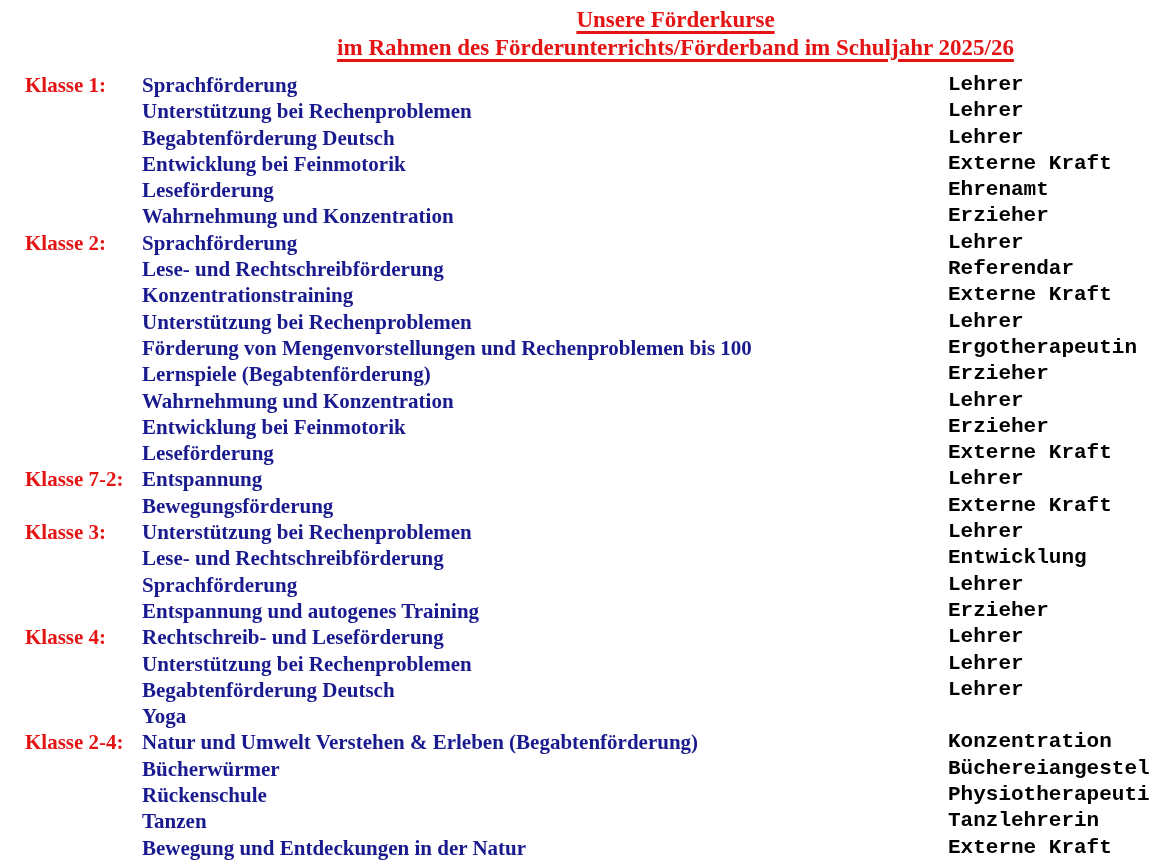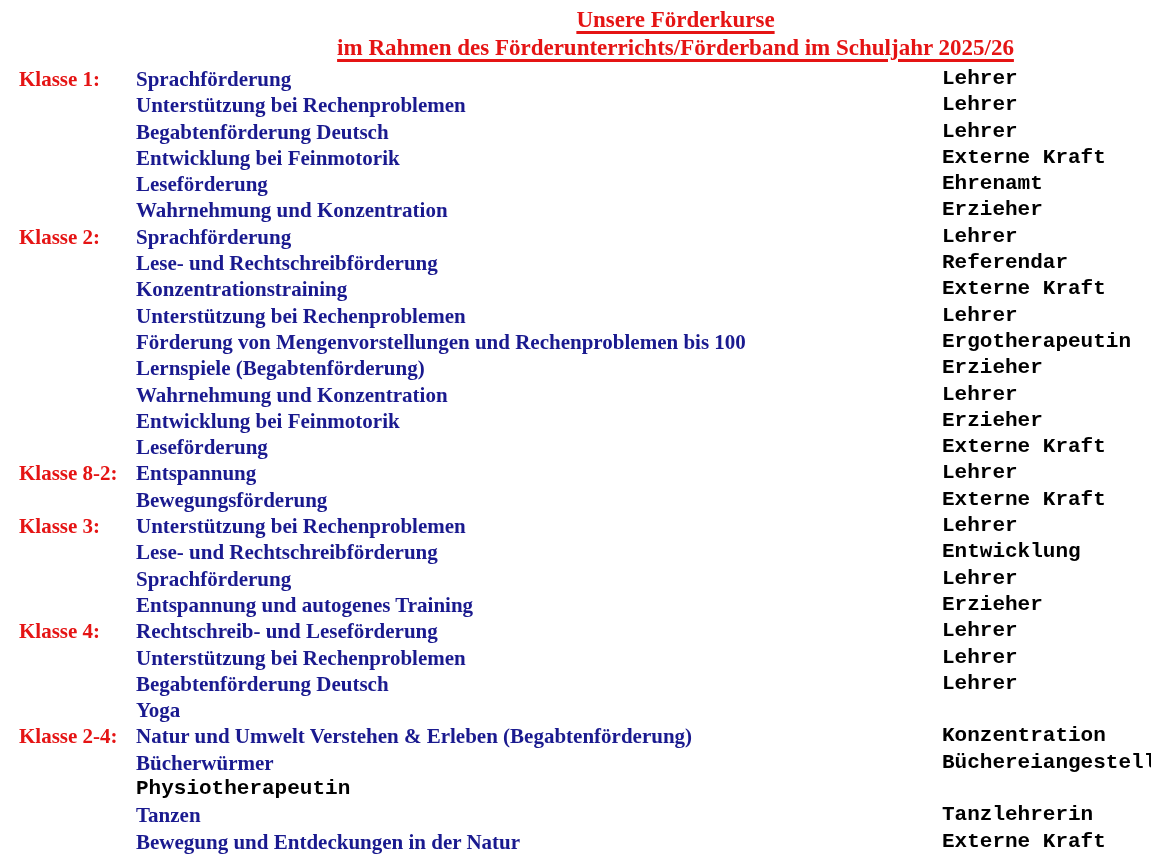--- a/index.html
+++ b/index.html
@@ -25,22 +25,22 @@
   .title-line {
     color: var(--title-red, #e51414);
     font-size: 23px;
     line-height: 28px;
     text-decoration: underline;
     text-decoration-thickness: 2.5px;
     text-underline-offset: 4px;
     white-space: nowrap;
   }
   .course-table {
-    margin-top: 2px;
-    padding-left: 19px;
+    margin-top: 8px;
+    padding-left: 25px;
   }
   .row {
     display: grid;
     grid-template-columns: 117px 806px 1fr;
     font-size: 21px;
     line-height: 26.3px;
     white-space: nowrap;
   }
   .cell.class-label {
     color: var(--class-red, #e51414);
@@ -131,21 +131,21 @@
         <div class="cell class-label"></div>
         <div class="cell course-name">Entwicklung bei Feinmotorik</div>
         <div class="cell staff-role">Erzieher</div>
       </div>
       <div class="row">
         <div class="cell class-label"></div>
         <div class="cell course-name">Leseförderung</div>
         <div class="cell staff-role">Externe Kraft</div>
       </div>
       <div class="row">
-        <div class="cell class-label">Klasse 8-2:</div>
+        <div class="cell class-label">Klasse 7-2:</div>
         <div class="cell course-name">Entspannung</div>
         <div class="cell staff-role">Lehrer</div>
       </div>
       <div class="row">
         <div class="cell class-label"></div>
         <div class="cell course-name">Bewegungsförderung</div>
         <div class="cell staff-role">Externe Kraft</div>
       </div>
       <div class="row">
         <div class="cell class-label">Klasse 3:</div>
@@ -191,20 +191,21 @@
         <div class="cell course-name">Natur und Umwelt Verstehen &amp; Erleben (Begabtenförderung)</div>
         <div class="cell staff-role">Konzentration</div>
       </div>
       <div class="row">
         <div class="cell class-label"></div>
         <div class="cell course-name">Bücherwürmer</div>
         <div class="cell staff-role">Büchereiangestellte</div>
       </div>
       <div class="row">
         <div class="cell class-label"></div>
+        <div class="cell course-name">Rückenschule</div>
         <div class="cell staff-role">Physiotherapeutin</div>
       </div>
       <div class="row">
         <div class="cell class-label"></div>
         <div class="cell course-name">Tanzen</div>
         <div class="cell staff-role">Tanzlehrerin</div>
       </div>
       <div class="row">
         <div class="cell class-label"></div>
         <div class="cell course-name">Bewegung und Entdeckungen in der Natur</div>

